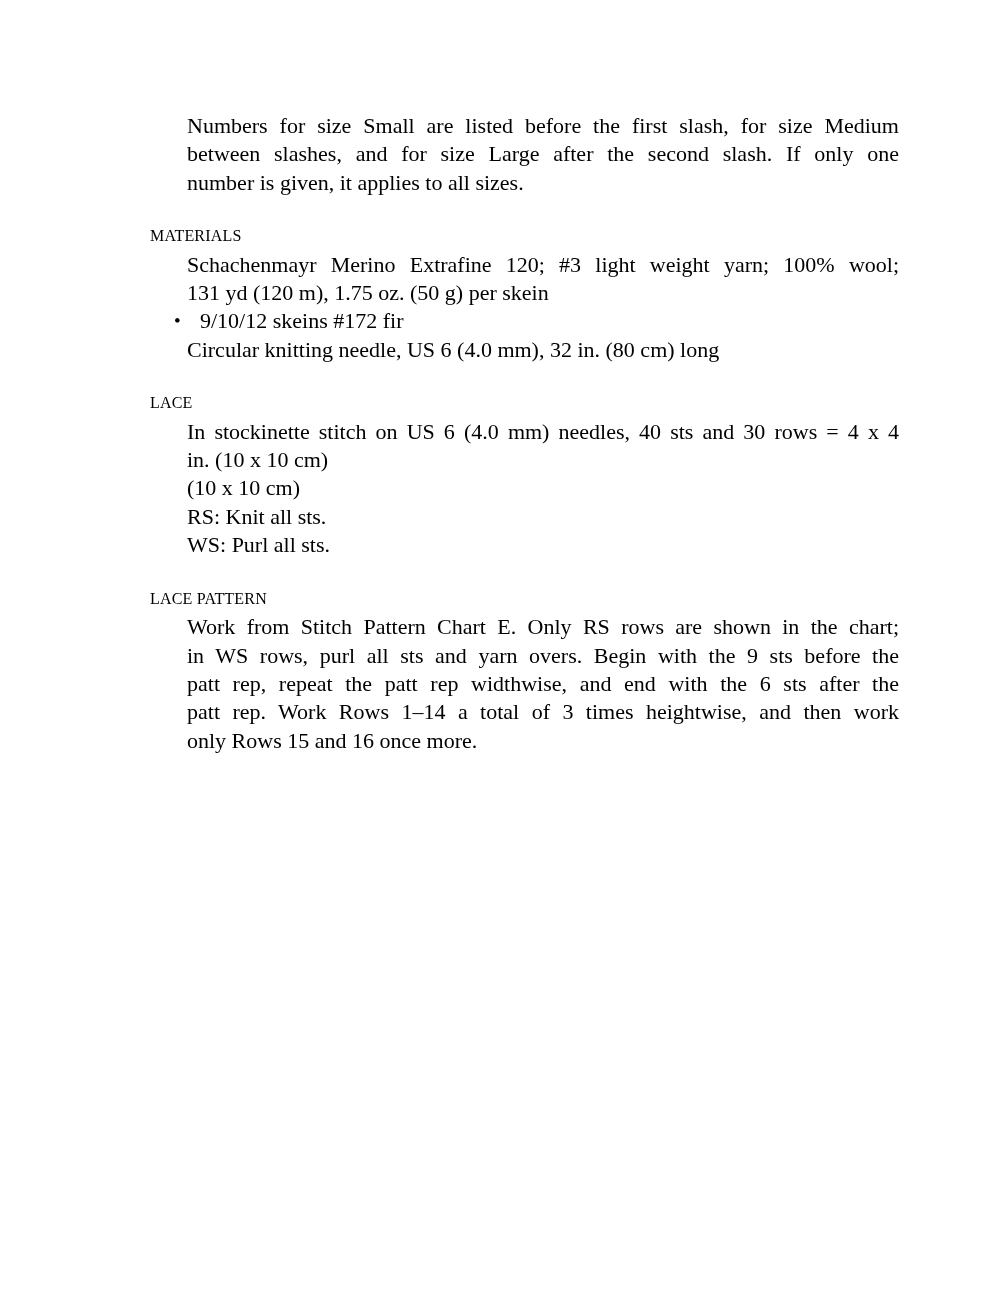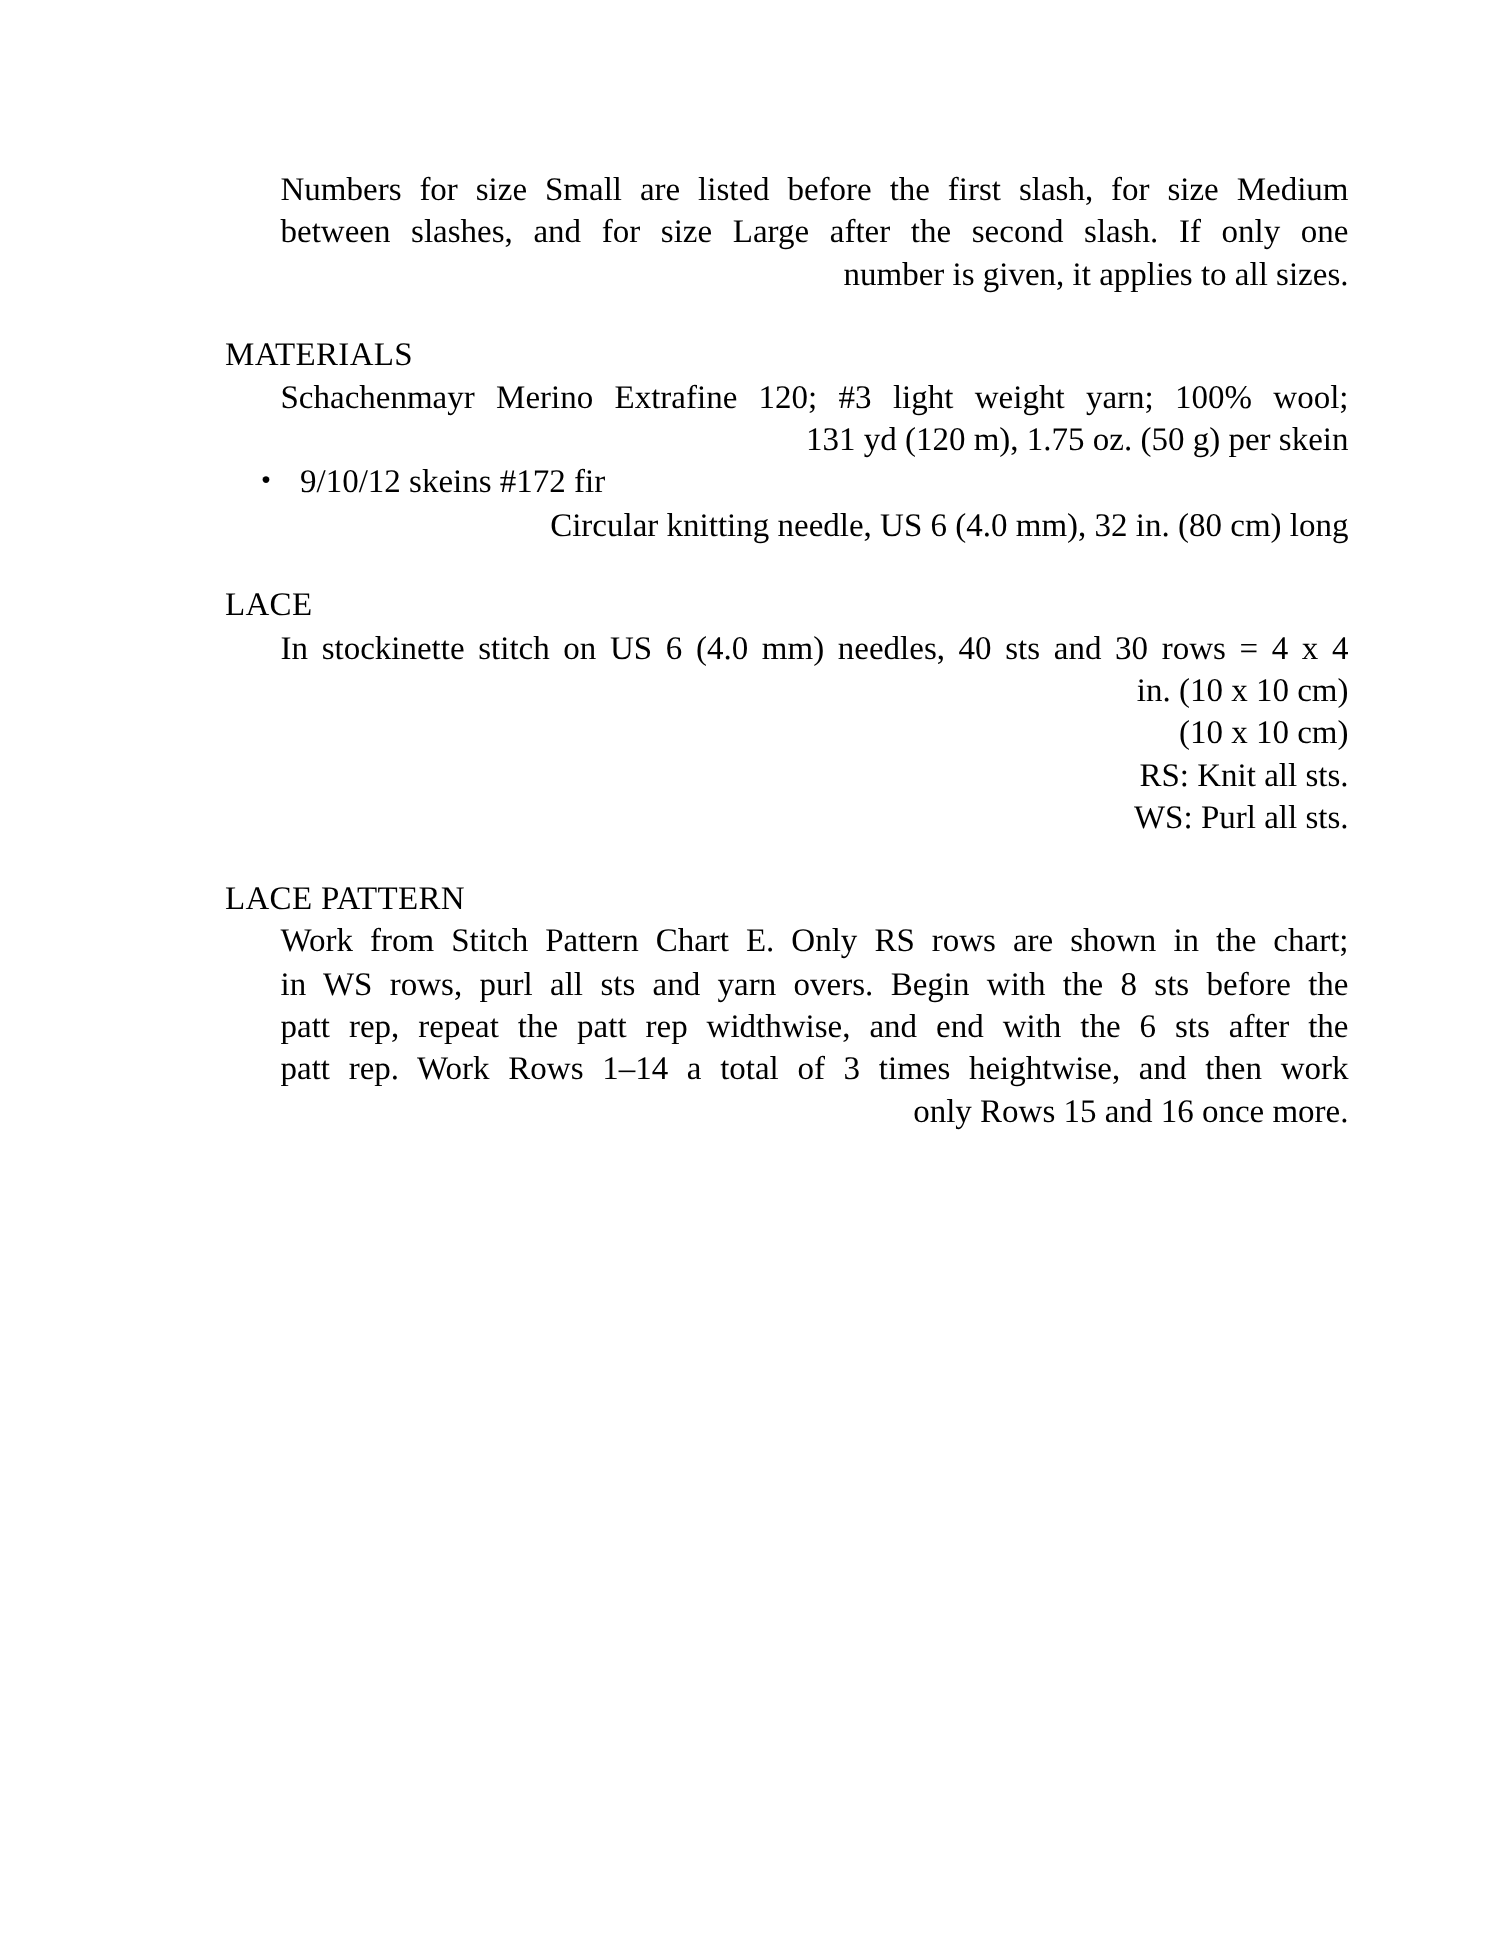--- a/index.html
+++ b/index.html
@@ -25,26 +25,26 @@
     width: 749px;
   }
   .indent {
     margin-left: 37px;
   }
   .jline {
     text-align: justify;
     text-align-last: justify;
   }
   .line {
-    text-align: right;
+    text-align: left;
   }
   .heading {
     margin-top: 25px;
     font-weight: normal;
-    font-size: 22px;
+    font-size: 16px;
     line-height: 28.4px;
     letter-spacing: 0.2px;
   }
   .bullet-row {
     margin-left: 24px;
     display: flex;
   }
   .bullet-glyph {
     width: 13px;
     flex: 0 0 13px;
@@ -100,21 +100,21 @@
       </div>
       <div class="indent line">
         <span class="bold-lead">WS:</span><span>Purl all sts.</span>
       </div>
     </div>
 
     <div>
       <div class="heading">LACE PATTERN</div>
       <div class="indent">
         <div class="jline">Work from Stitch Pattern Chart E. Only RS rows are shown in the chart;</div>
-        <div class="jline">in WS rows, purl all sts and yarn overs. Begin with the 8 sts before the</div>
+        <div class="jline">in WS rows, purl all sts and yarn overs. Begin with the 9 sts before the</div>
         <div class="jline">patt rep, repeat the patt rep widthwise, and end with the 6 sts after the</div>
         <div class="jline">patt rep. Work Rows 1–14 a total of 3 times heightwise, and then work</div>
         <div class="line">only Rows 15 and 16 once more.</div>
       </div>
     </div>
 
   </div>
 </div>
 
 </body></html>

